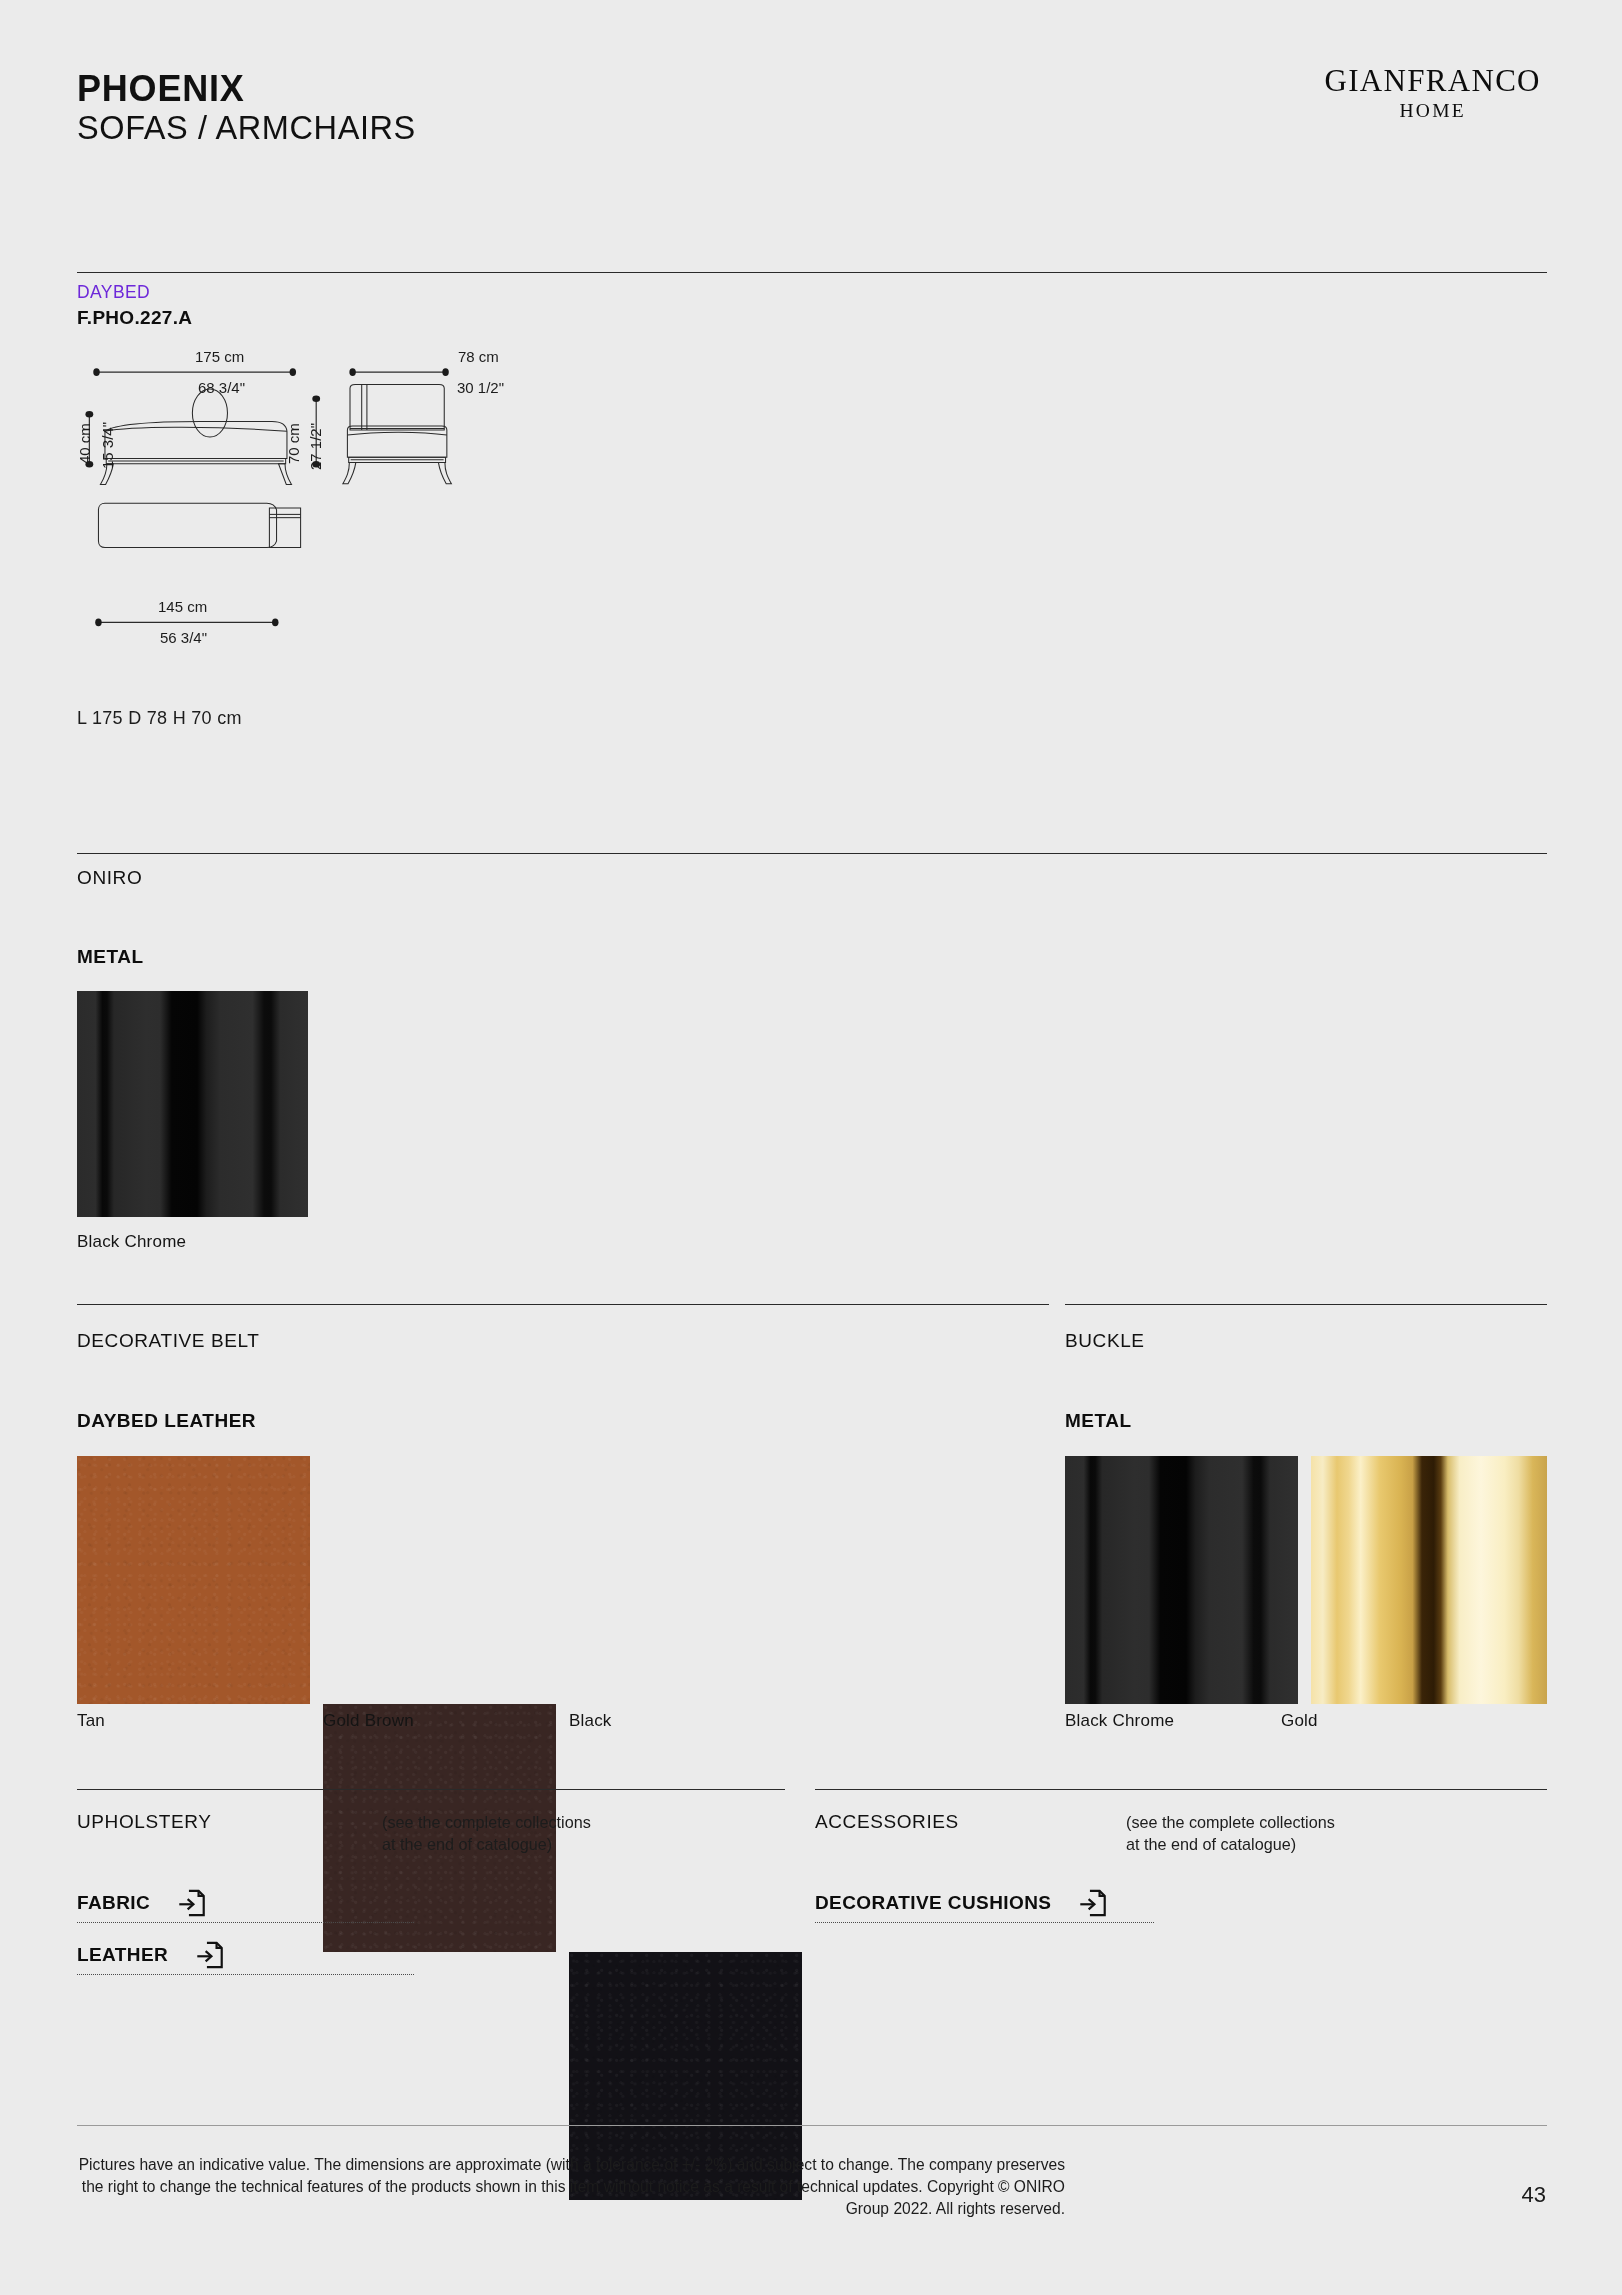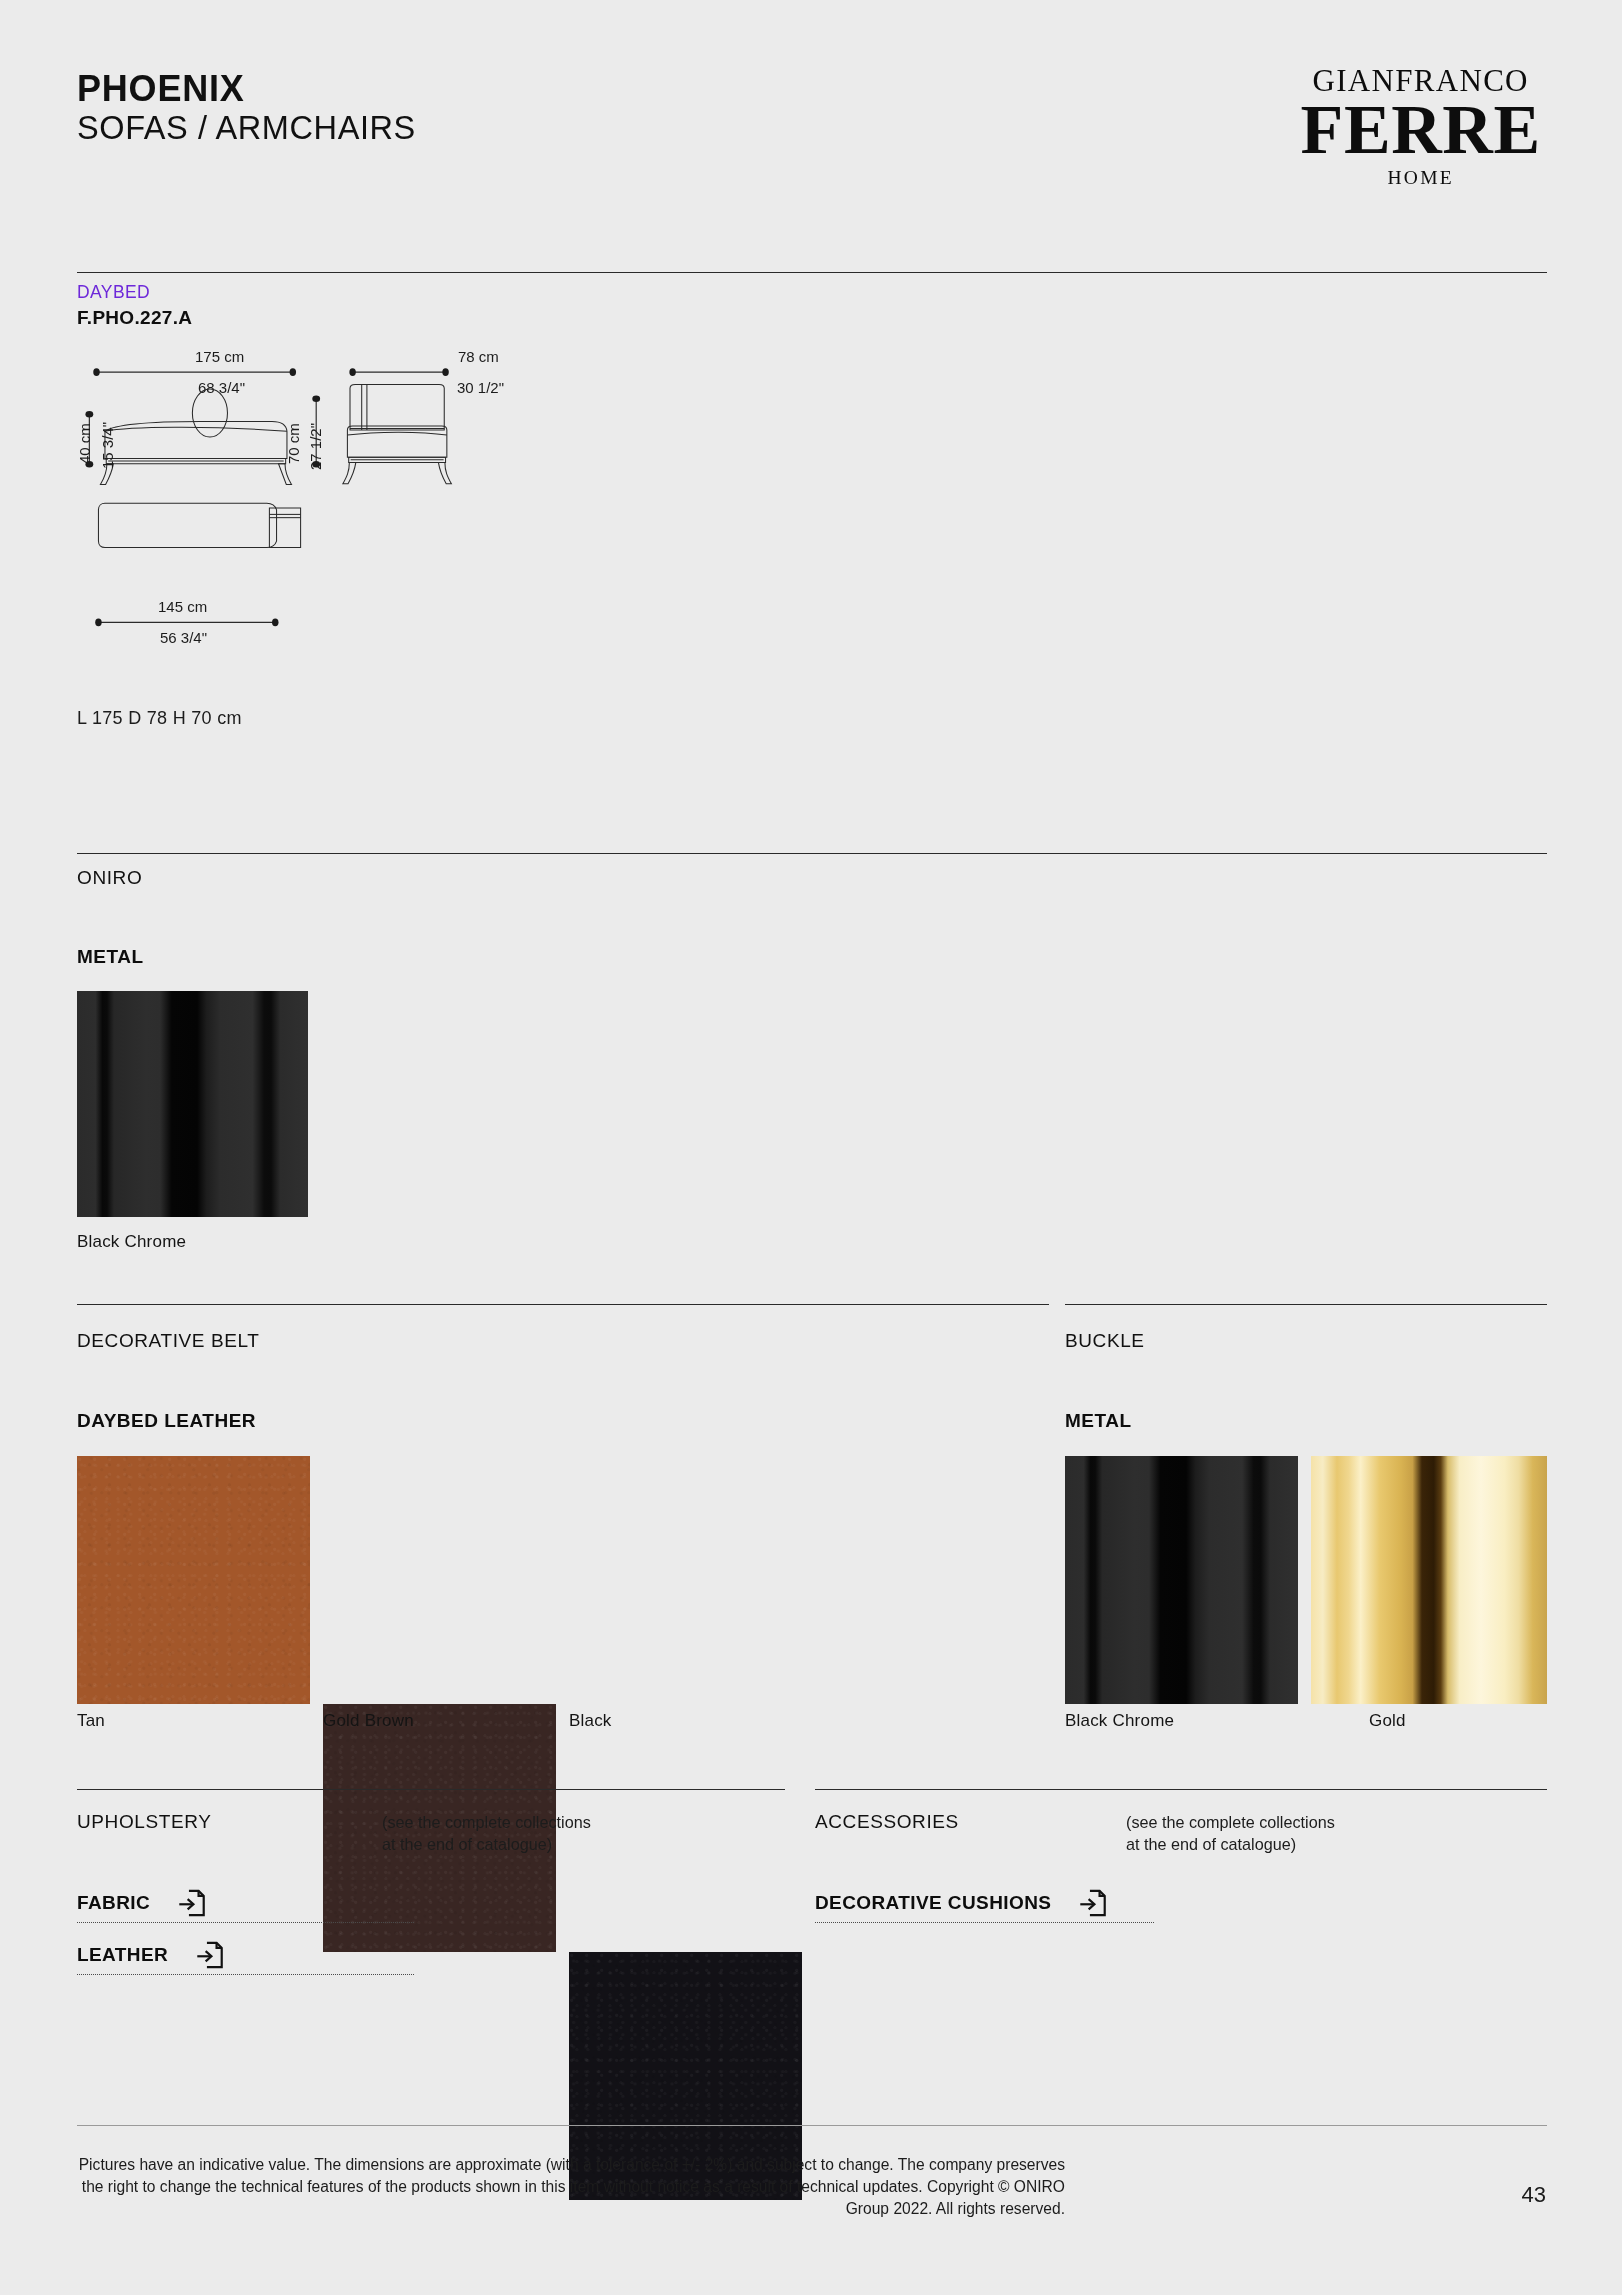--- a/index.html
+++ b/index.html
@@ -275,21 +275,20 @@
 
 <div class="page">
 
   <div class="header">
     <div class="title-block">
       <div class="title-main">PHOENIX</div>
       <div class="title-sub">SOFAS / ARMCHAIRS</div>
     </div>
     <div class="logo-block">
       <div class="logo-top">GIANFRANCO</div>
-      <div class="logo-mid">FERRE</div>
       <div class="logo-bot">HOME</div>
     </div>
   </div>
 
   <div class="rule" style="left:77px; top:272px; width:1470px;"></div>
 
   <div class="prod-label">DAYBED</div>
   <div class="prod-code">F.PHO.227.A</div>
 
   <div class="drawings">
@@ -394,21 +393,21 @@
   <div class="sw dbrown grain" style="left:323px; top:1456px; width:233px; height:248px;"></div>
   <div class="sw-label" style="left:323px; top:1711px;">Gold Brown</div>
 
   <div class="sw lblack grain" style="left:569px; top:1456px; width:233px; height:248px;"></div>
   <div class="sw-label" style="left:569px; top:1711px;">Black</div>
 
   <div class="sw chrome" style="left:1065px; top:1456px; width:233px; height:248px;"></div>
   <div class="sw-label" style="left:1065px; top:1711px;">Black Chrome</div>
 
   <div class="sw gold" style="left:1311px; top:1456px; width:236px; height:248px;"></div>
-  <div class="sw-label" style="left:1369px; top:1711px;">Gold</div>
+  <div class="sw-label" style="left:1281px; top:1711px;">Gold</div>
 
   <div class="rule" style="left:77px; top:1789px; width:708px; border-top-width:1.3px;"></div>
   <div class="rule" style="left:815px; top:1789px; width:732px; border-top-width:1.3px;"></div>
 
   <div class="sec-head" style="left:77px; top:1811px;">UPHOLSTERY</div>
   <div class="note" style="left:382px; top:1811px;">(see the complete collections
   at the end of catalogue)</div>
 
   <div class="sec-head" style="left:815px; top:1811px;">ACCESSORIES</div>
   <div class="note" style="left:1126px; top:1811px;">(see the complete collections

